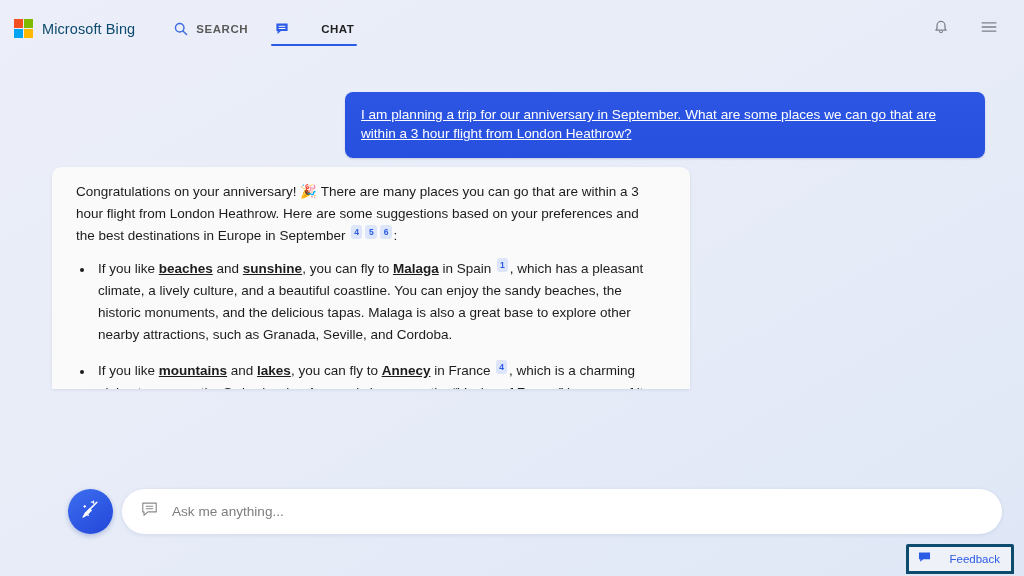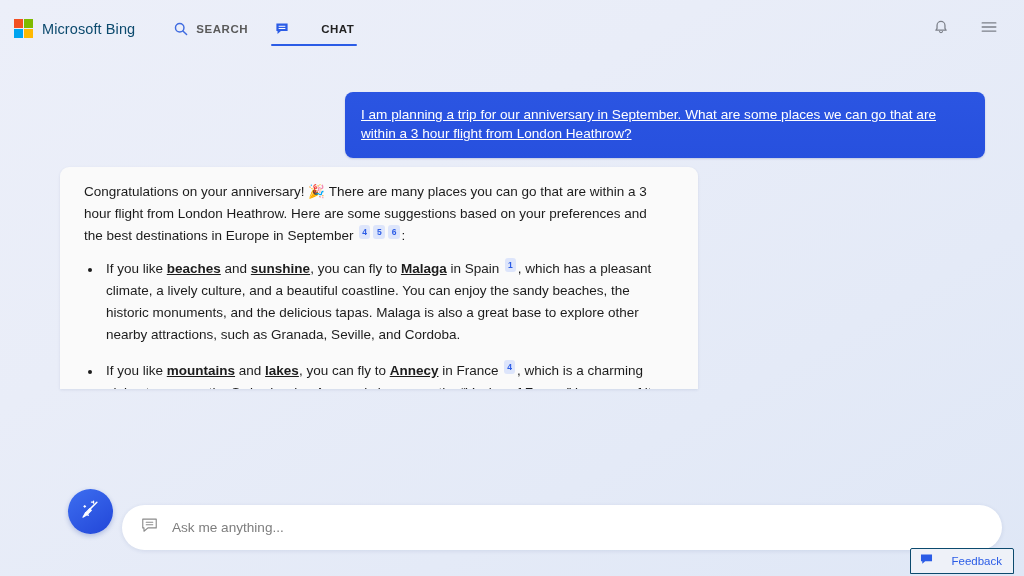--- a/index.html
+++ b/index.html
@@ -126,21 +126,20 @@
     position: absolute;
     top: 110px;
     left: 52px;
     width: 638px;
     height: 222px;
     background: #fafafa;
     border-radius: 9px 9px 0 0;
     box-shadow: 0 1px 3px rgba(30,50,110,.10);
     padding: 14px 26px 0 12px;
     overflow: hidden;
-    margin-left: 8px;
   }
 
   .bot-intro {
     font-size: 13.5px;
     line-height: 1.62;
     color: #1c1c1c;
     padding: 0 6px 0 12px;
   }
 
   .bullets {
@@ -204,40 +203,39 @@
     width: 880px;
     height: 45px;
     background: #fff;
     border-radius: 23px;
     display: flex;
     align-items: center;
     padding: 0 18px;
     gap: 13px;
     box-shadow: 0 1px 4px rgba(40,60,130,.11);
     cursor: text;
-    margin-top: 16px;
   }
   .input-field {
     flex: 1;
     border: none;
     outline: none;
     background: transparent;
     font-family: "Liberation Sans", sans-serif;
     font-size: 13.6px;
     color: #6b6b6b;
   }
   .input-field::placeholder { color: #7e7e7e; }
 
   
   .feedback {
     position: absolute;
     right: 10px;
     bottom: 2px;
     background: #eef1f8;
-    border: 1px solid #0c4a6e;
+    border: 3px solid #0c4a6e;
     border-radius: 2px 2px 0 0;
     padding: 4px 11px 5px 9px;
     display: flex;
     align-items: center;
     gap: 18px;
     font-size: 11.5px;
     color: #2b5ce6;
     cursor: pointer;
   }
 </style>

